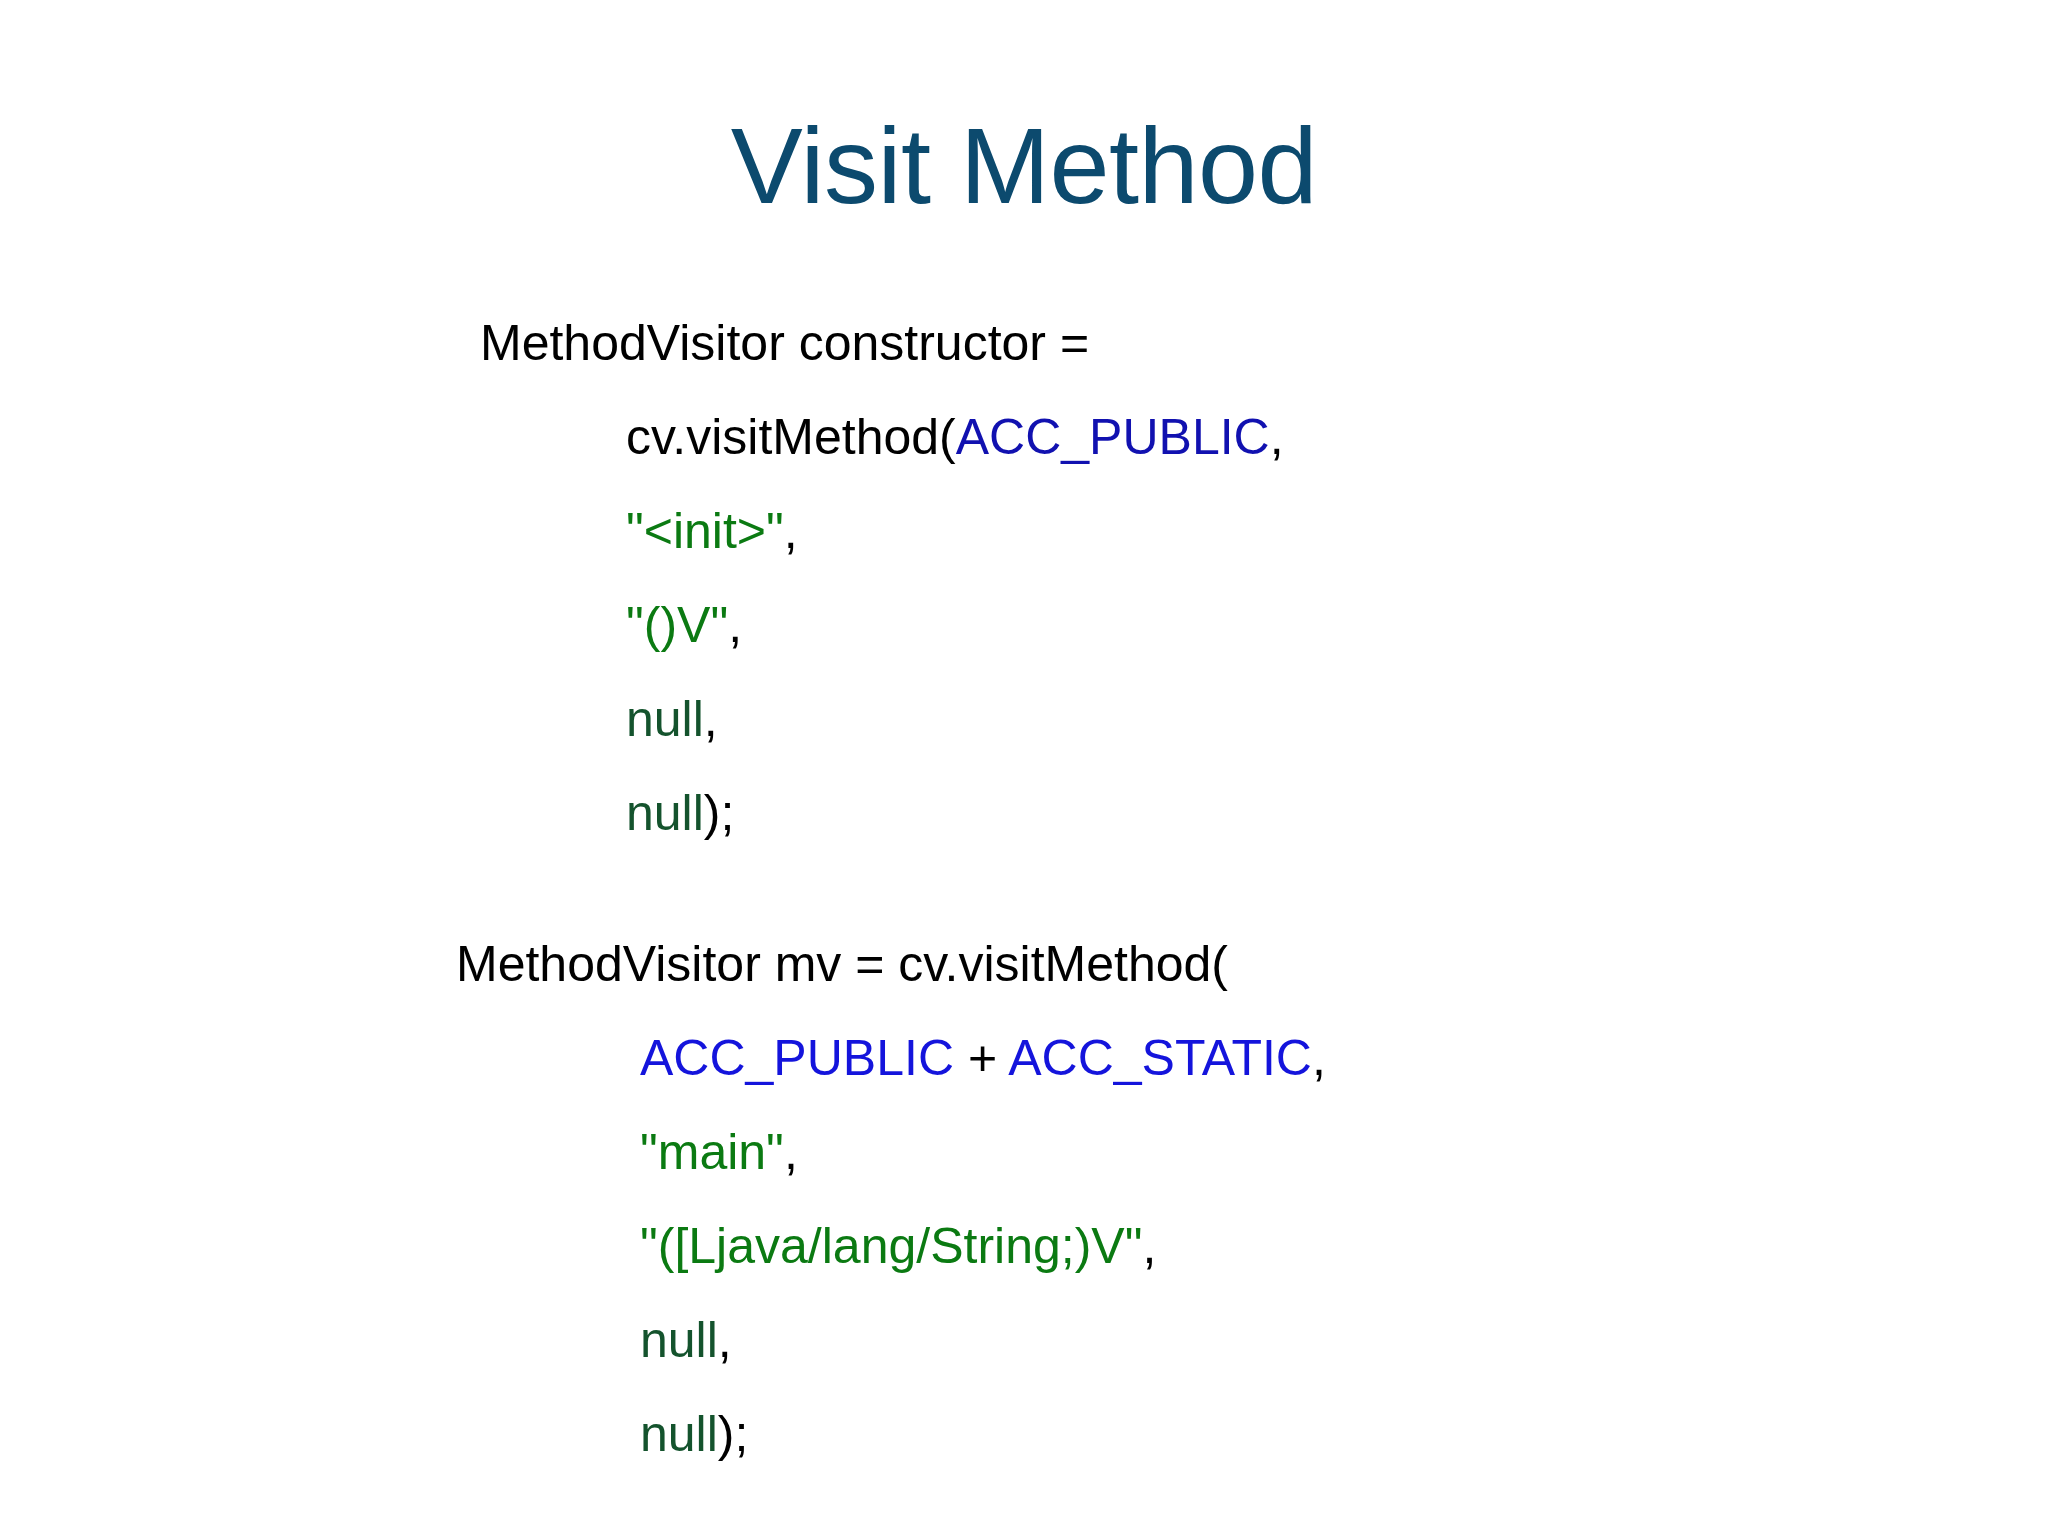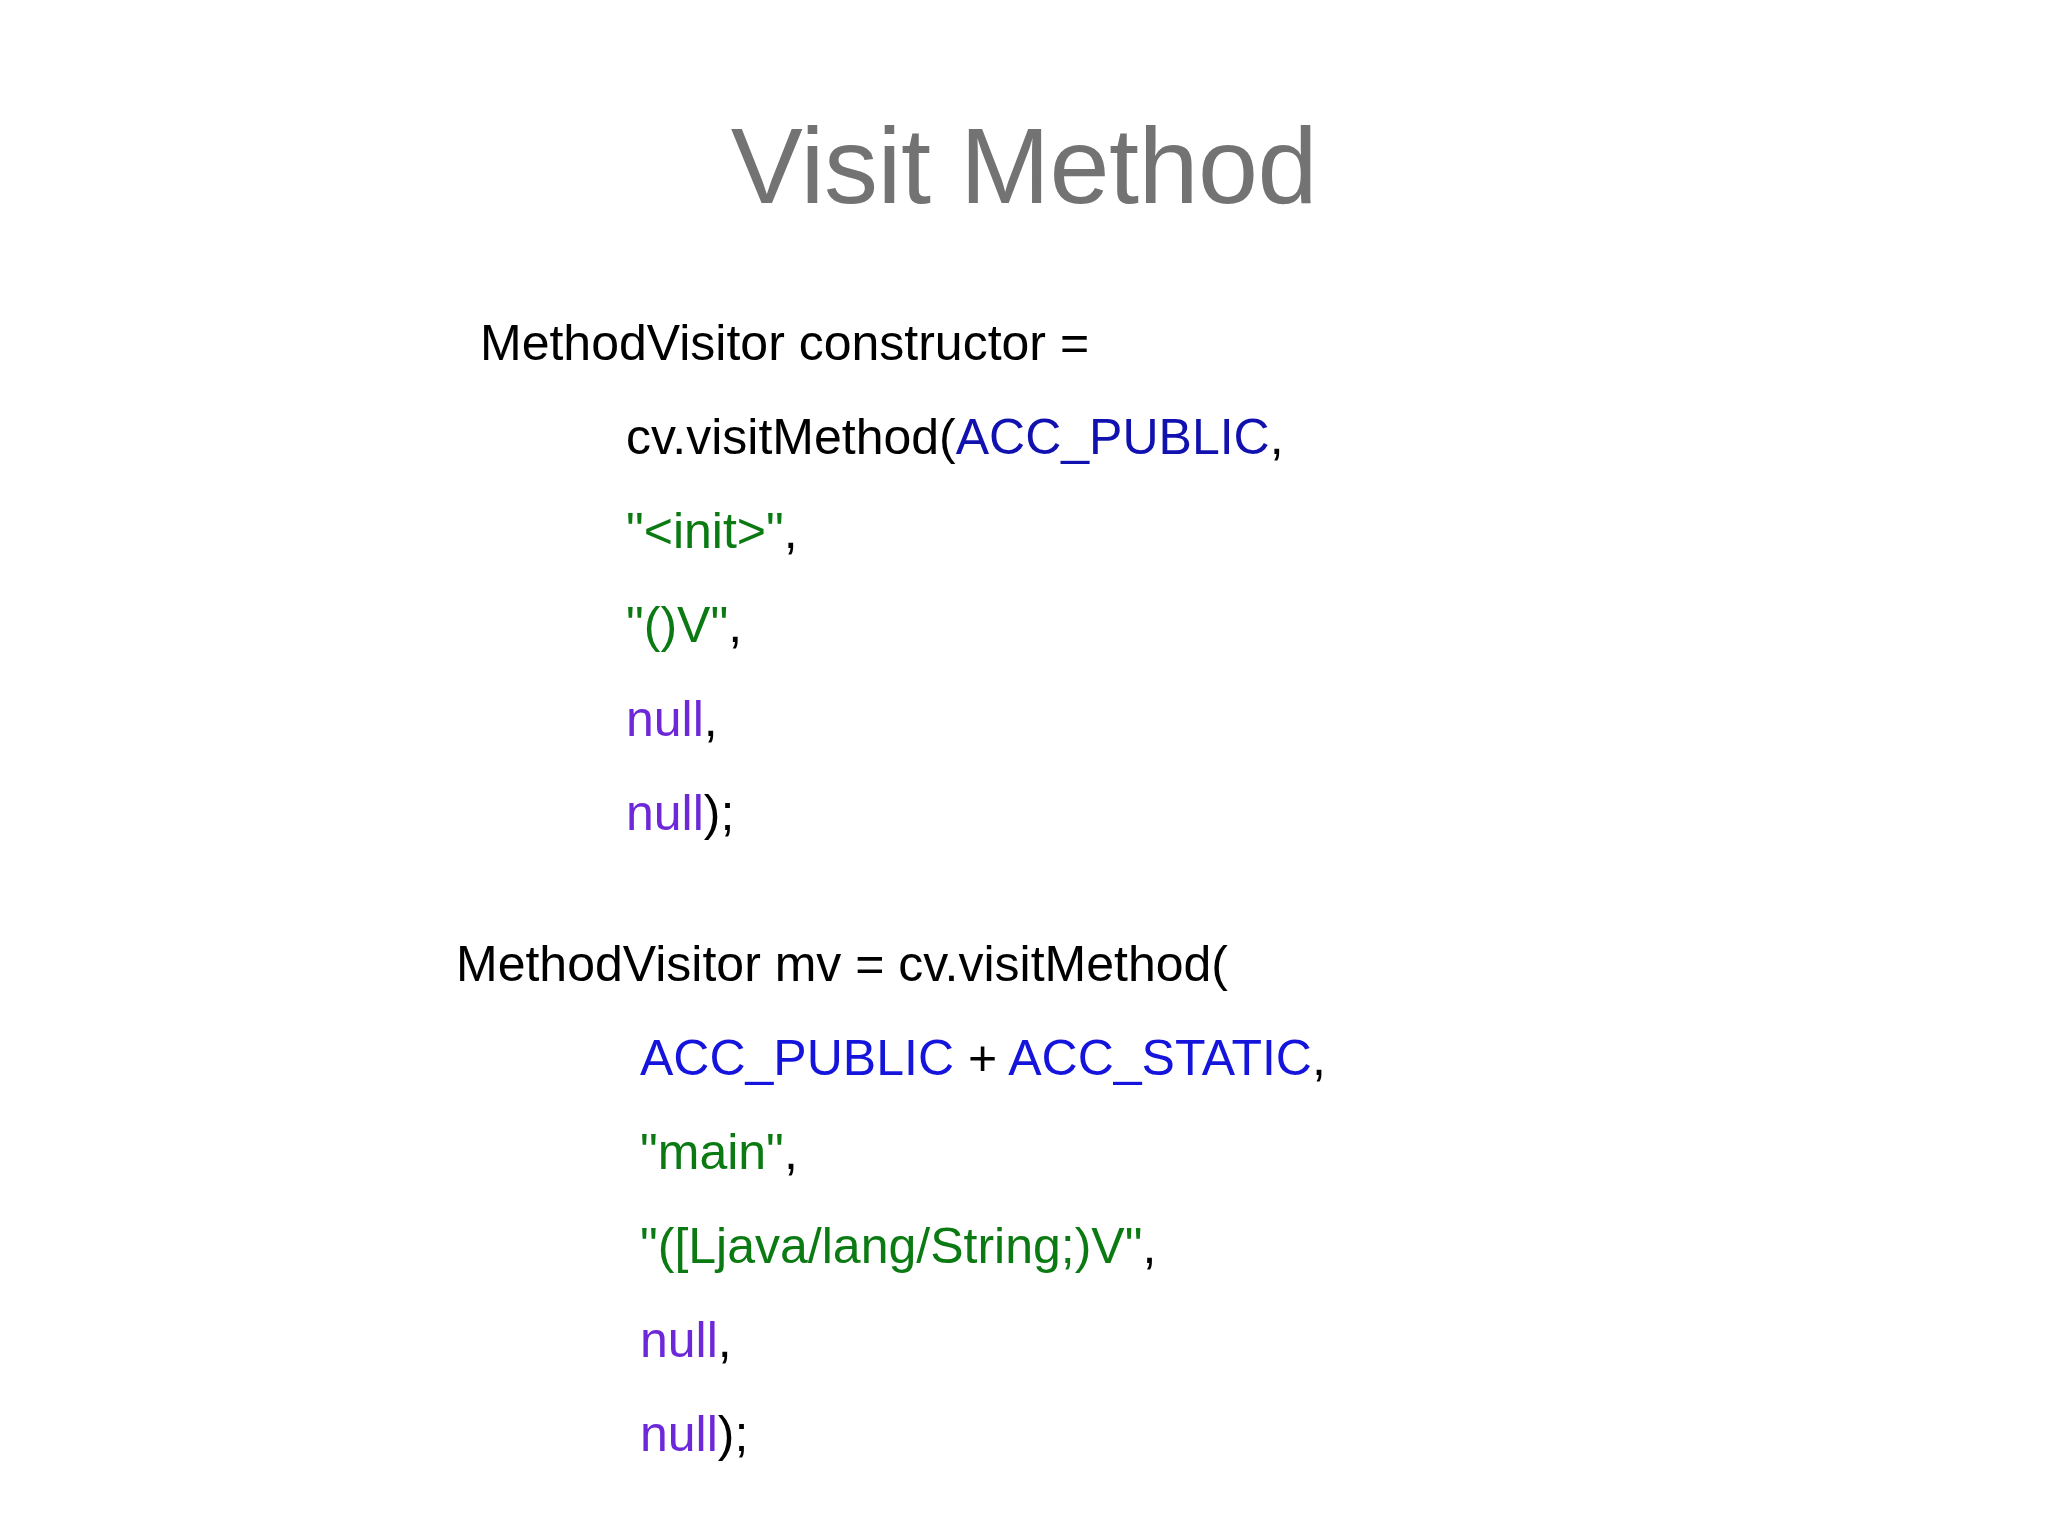--- a/index.html
+++ b/index.html
@@ -25,21 +25,21 @@
   .slide-title {
     position: absolute;
     left: 0;
     top: 108px;
     width: 2048px;
     text-align: center;
     font-family: "Liberation Sans", sans-serif;
     font-size: 108px;
     font-weight: 400;
     line-height: 1.08;
-    color: #737373;
+    color: #0c4a6e;
     letter-spacing: -0.5px;
     white-space: nowrap;
   }
 
   
   .code-body {
     position: absolute;
     left: 8px;
     top: 296px;
     width: 2048px;
@@ -67,21 +67,21 @@
   .code-line.lvl0 { padding-left: 472px; }
   .code-line.lvl1 { padding-left: 572px; margin-left: 46px; }
   .code-line.lvl0b { padding-left: 448px; }
   .code-line.lvl1b { padding-left: 632px; }
 
   
   .tok-plain   { color: #000000; }
   .tok-const   { color: #1111B0; }   
   .tok-const2  { color: #1414DC; }   
   .tok-string  { color: #0B7A12; }   
-  .tok-keyword { color: #6d28d9; }   
+  .tok-keyword { color: #14532d; }   
 </style>
 </head>
 <body>
 
 <div class="slide">
 
   <div class="slide-title">Visit Method</div>
 
   <div class="code-body">
 

